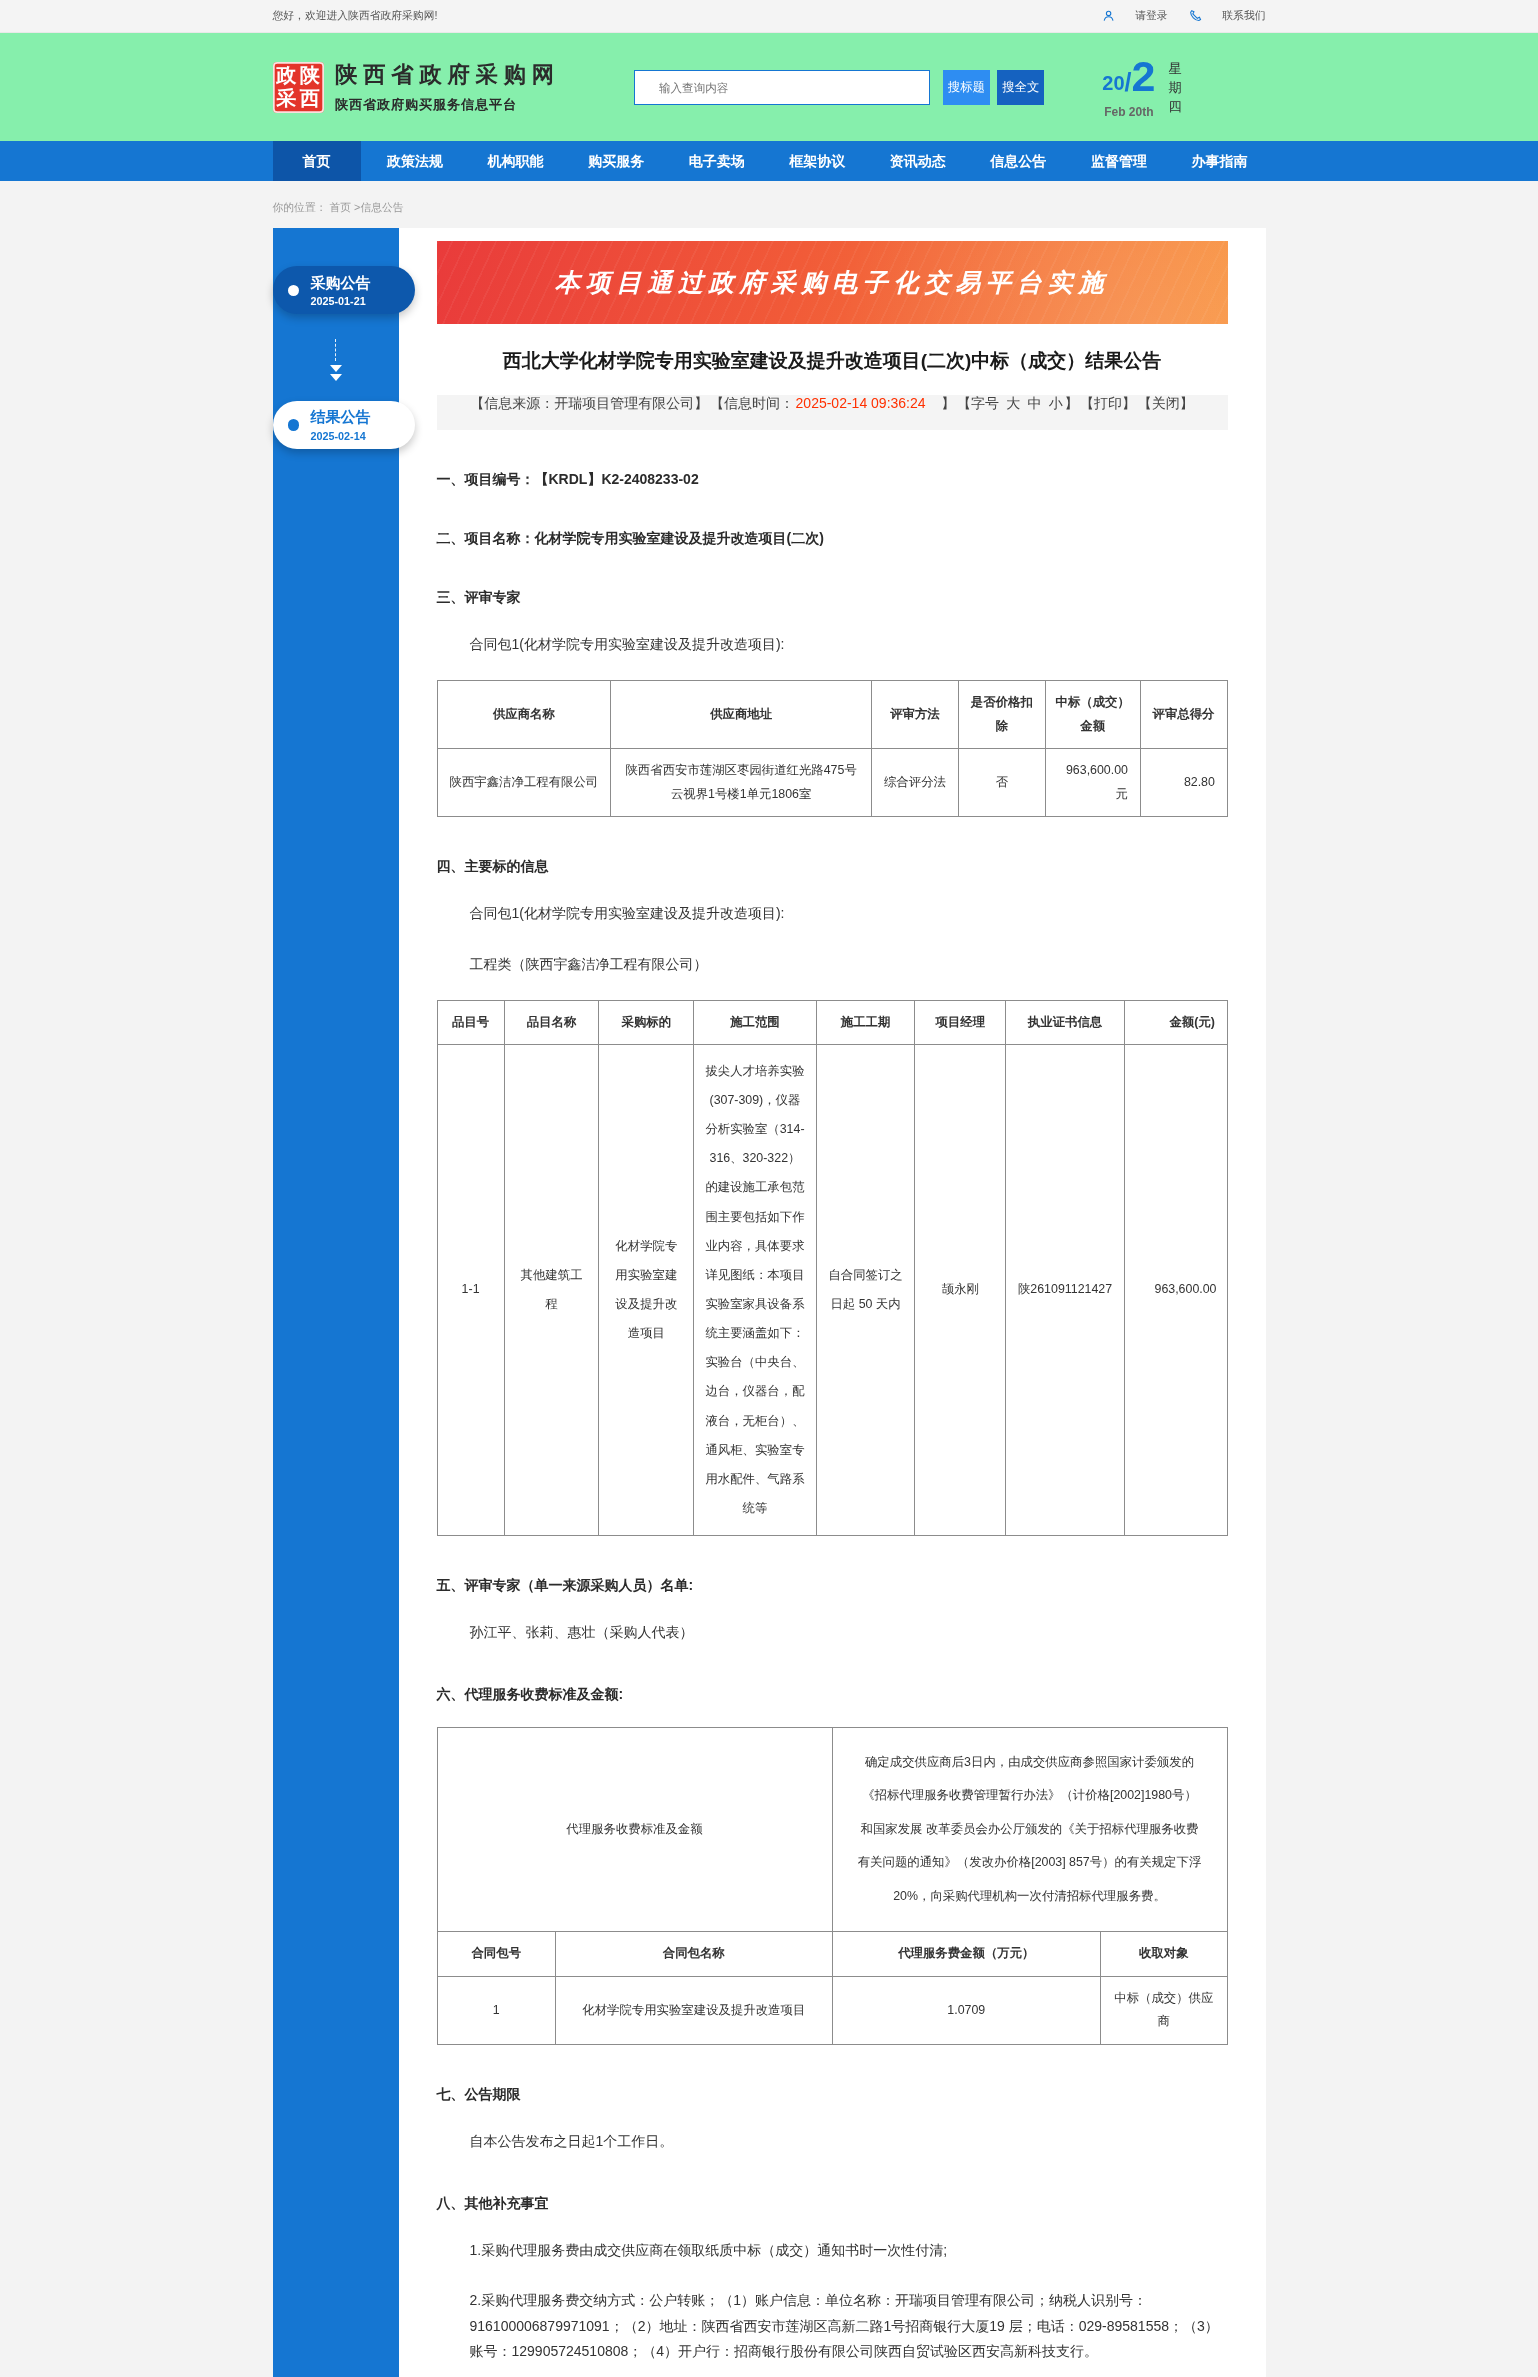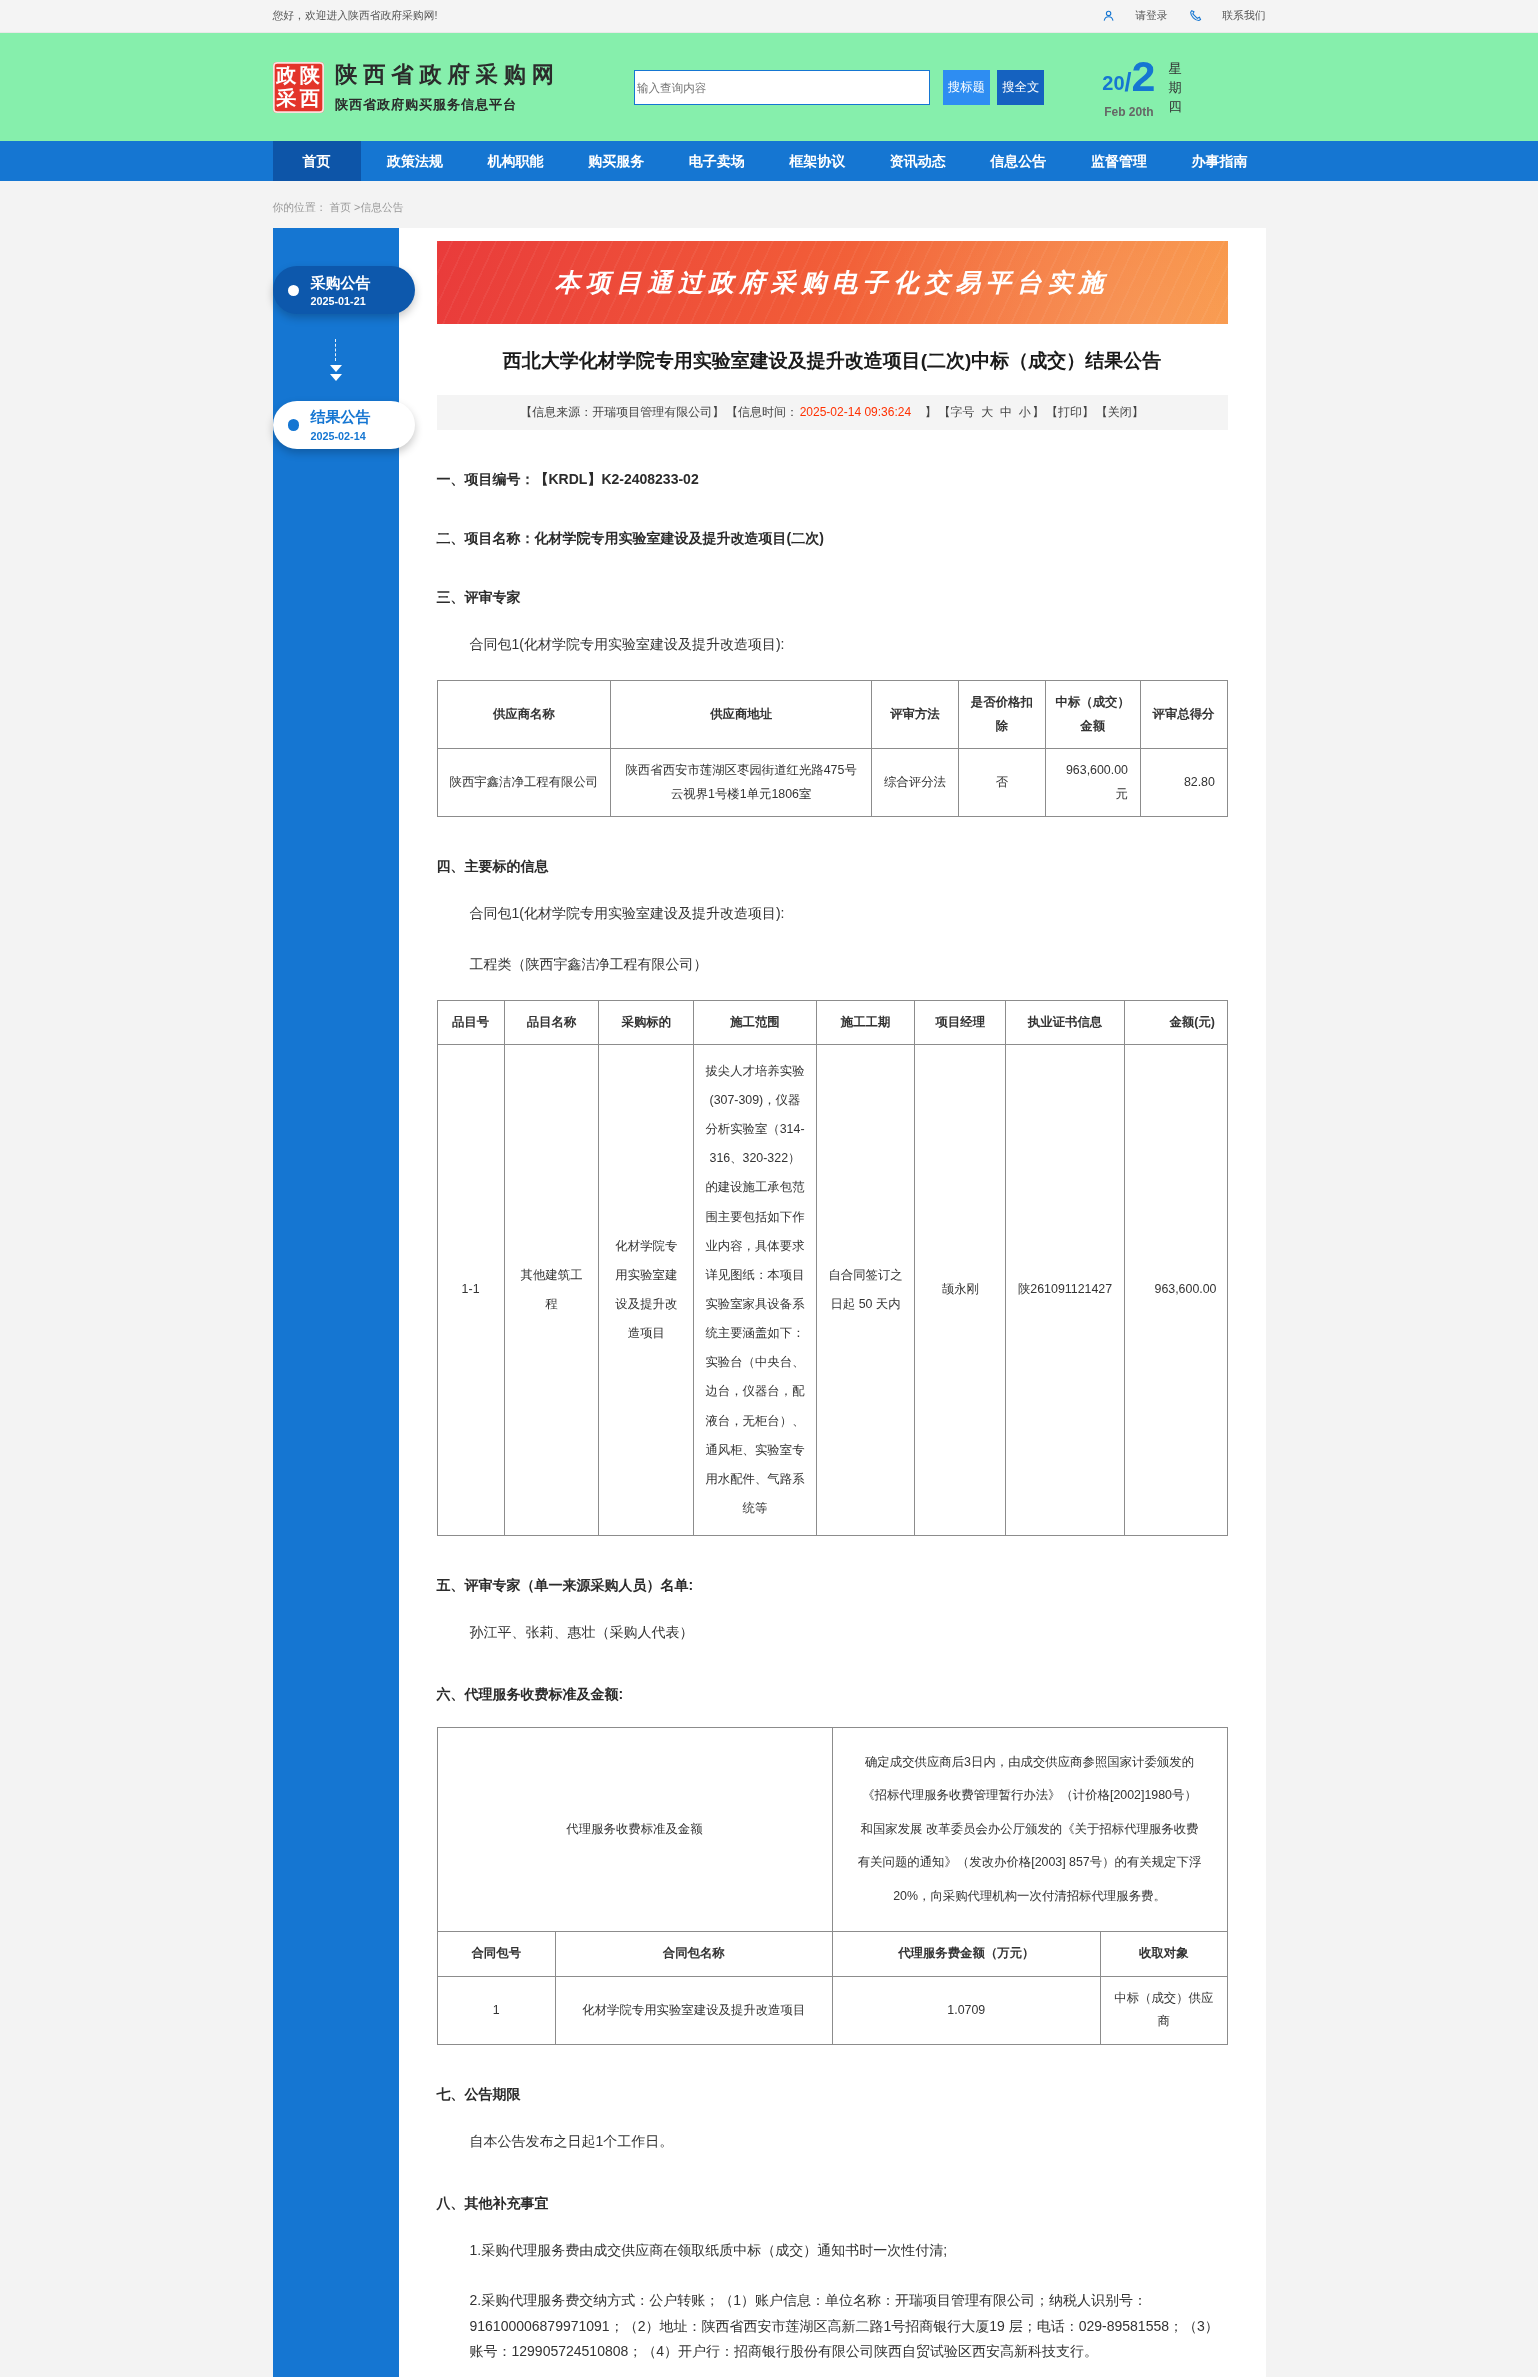--- a/index.html
+++ b/index.html
@@ -15,21 +15,21 @@
 
   
   .header { background:#86efac; height:108px; }
   .header .container { display:flex; align-items:center; height:100%; }
   .logo-box { width:51px; height:51px; background:#e3342a; border-radius:4.1px; color:#fff; display:flex; flex-direction:column; justify-content:center; box-shadow:inset 0 0 0 1.7px rgba(255,255,255,.85); }
   .logo-box div { text-align:center; font-size:20px; font-weight:bold; line-height:23px; letter-spacing:3.3px; text-indent:3.3px; }
   .site-names { margin-left:11.6px; }
   .site-title { font-size:22.3px; font-weight:bold; color:#2b2b2b; letter-spacing:5.8px; }
   .site-subtitle { font-size:13.2px; font-weight:bold; color:#2b2b2b; margin-top:5.8px; letter-spacing:0.8px; }
   .search-wrap { margin-left:74px; display:flex; align-items:center; }
-  .search-input { width:296px; height:35px; border:1.7px solid #1576d2; padding:0 2px; font-size:11.6px; color:#333; outline:none; background:#fff; }
+  .search-input { width:296px; height:35px; border:1.7px solid #1576d2; padding:0 24px; font-size:11.6px; color:#333; outline:none; background:#fff; }
   .search-btn { height:35px; width:47px; border:none; color:#fff; font-size:12.4px; cursor:pointer; margin-left:13px; }
   .btn-title { background:#2e8df2; }
   .btn-full { background:#1562c0; margin-left:7.4px; }
   .date-widget { margin-left:58px; display:flex; align-items:flex-start; }
   .date-nums { color:#1576d2; font-weight:bold; line-height:1; display:flex; align-items:flex-end; }
   .d-small { font-size:20px; padding-bottom:5px; }
   .d-slash { font-size:25px; padding-bottom:3.3px; }
   .d-big { font-size:43px; }
   .date-sub { font-size:12px; font-weight:bold; color:#666; margin-top:6.6px; text-align:center; }
   .weekday { width:1.2em; margin-left:13.2px; font-size:13.2px; color:#333; line-height:1.45; margin-top:3.3px; }
@@ -60,21 +60,21 @@
   .chev { width:0; height:0; border-left:6.6px solid transparent; border-right:6.6px solid transparent; border-top:7.4px solid #fff; margin:1.7px auto; }
 
   .card { flex:1; background:#fff; padding:13.2px 38px 58px; }
 
   
   .banner { height:83px; display:flex; align-items:center; justify-content:center; color:#fff; font-size:25px; font-weight:bold; font-style:italic; letter-spacing:5.8px; background:
     radial-gradient(circle at 88% 130%, rgba(255,255,255,.14), transparent 42%),
     repeating-linear-gradient(115deg, rgba(255,255,255,.05) 0 1.7px, transparent 1.7px 13.2px),
     linear-gradient(100deg,#e93b3b 0%, #f15a38 45%, #f8923f 100%); }
   .art-title { margin:23px 25px 0; text-align:center; font-size:19px; font-weight:bold; color:#1a1a1a; line-height:1.45; }
-  .meta-bar { margin-top:20px; background:#f4f4f4; height:35px; display:flex; align-items:center; justify-content:center; font-size:12px; color:#444; gap:1.7px; white-space:nowrap; }
+  .meta-bar { margin-top:20px; background:#f4f4f4; height:35px; display:flex; align-items:flex-start; justify-content:center; font-size:14px; color:#444; gap:1.7px; white-space:nowrap; }
   .meta-bar .red { color:#ff3000; }
   .meta-bar .click { cursor:pointer; }
   .sec-h { font-size:14px; font-weight:bold; color:#2b2b2b; margin-top:41px; }
   .para { font-size:14px; margin-top:25px; padding-left:33px; line-height:1.8; }
 
   table { width:100%; border-collapse:collapse; margin-top:23px; }
   th,td { border:0.8px solid #8c8c8c; padding:10px 8.3px; font-size:12.4px; text-align:center; line-height:1.9; color:#333; }
   th { font-weight:bold; }
   .num { text-align:right; padding-right:11.6px; }
   .t2 td { line-height:2.35; padding:11.6px 10px; }

